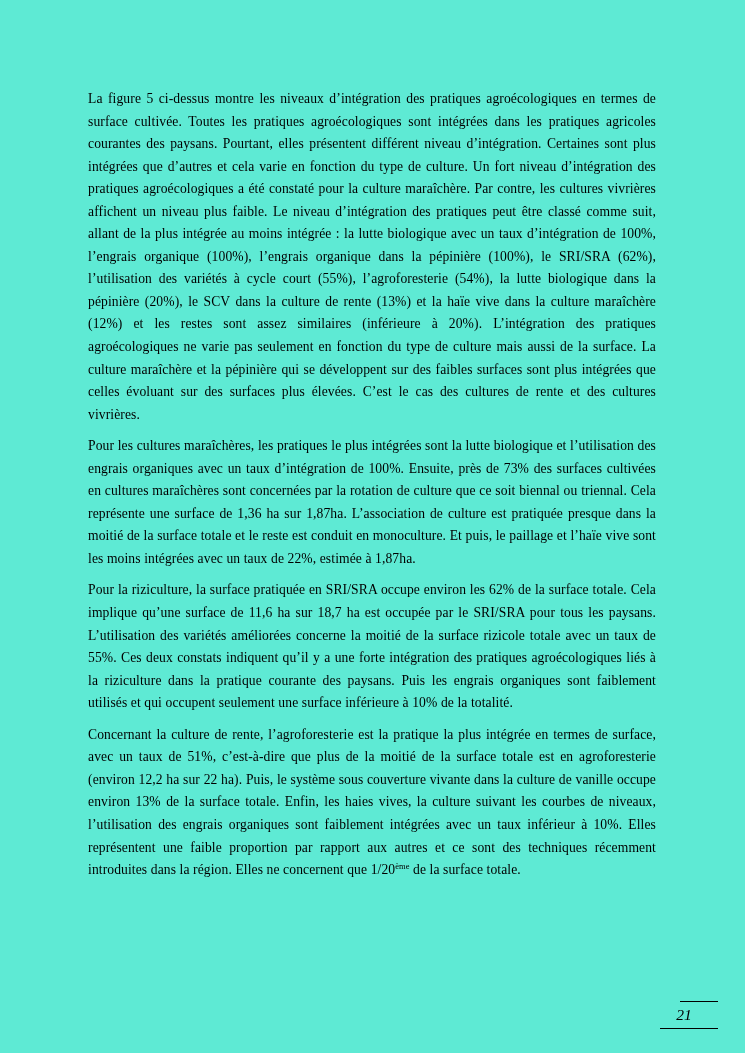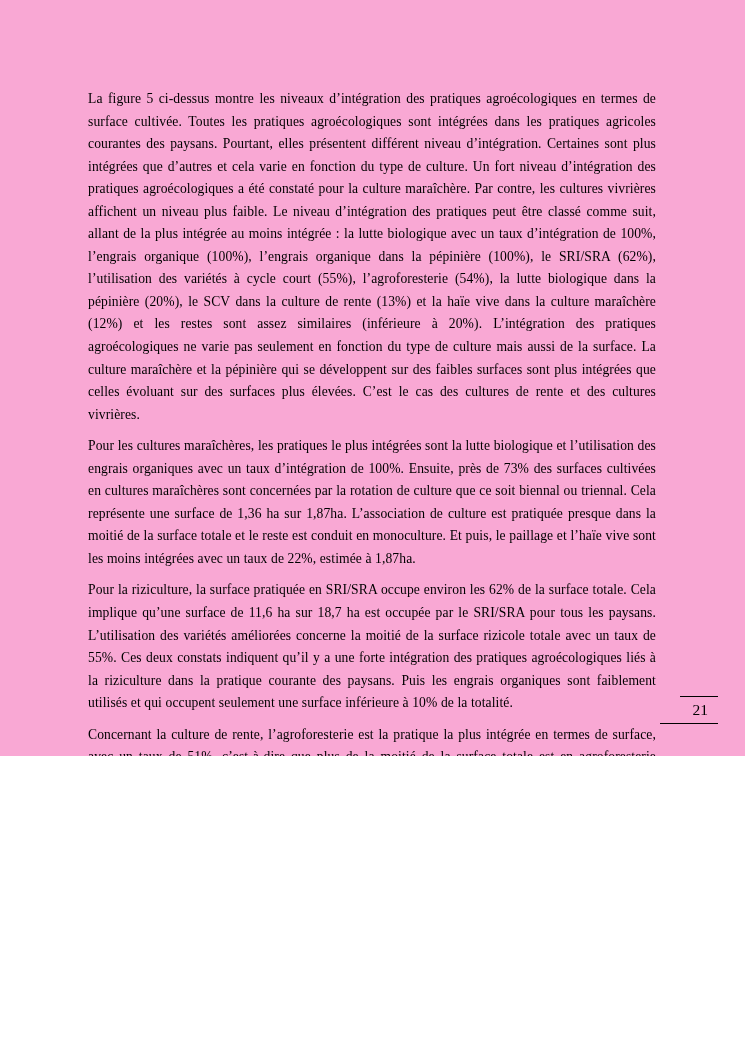--- a/index.html
+++ b/index.html
@@ -3,22 +3,22 @@
 <meta charset="utf-8">
 <style>
   html, body {
     margin: 0;
     padding: 0;
     background: #ffffff;
   }
   .page {
     position: relative;
     width: 745px;
-    height: 756px;
-    background: #f9a8d4;
+    height: 1053px;
+    background: #5eead4;
     font-family: "Liberation Serif", "DejaVu Serif", serif;
     color: #000000;
     overflow: hidden;
   }
   .content {
     position: absolute;
     left: 88px;
     top: 88px;
     width: 568px;
   }
@@ -35,22 +35,23 @@
   }
   sup.sup {
     vertical-align: super;
     font-size: 0.62em;
     line-height: 0;
     margin-top: 16px;
   }
   .footer {
     position: absolute;
     right: 27px;
-    bottom: 32px;
-    text-align: right;
+    bottom: 24px;
+    text-align: center;
+    font-style: italic;
   }
   .rule {
     border: 0;
     border-top: 1px solid #000;
     height: 0;
     margin: 0 0 0 auto;
   }
   .rule-top { width: 38px; }
   .rule-bottom { width: 58px; }
   .page-number {

